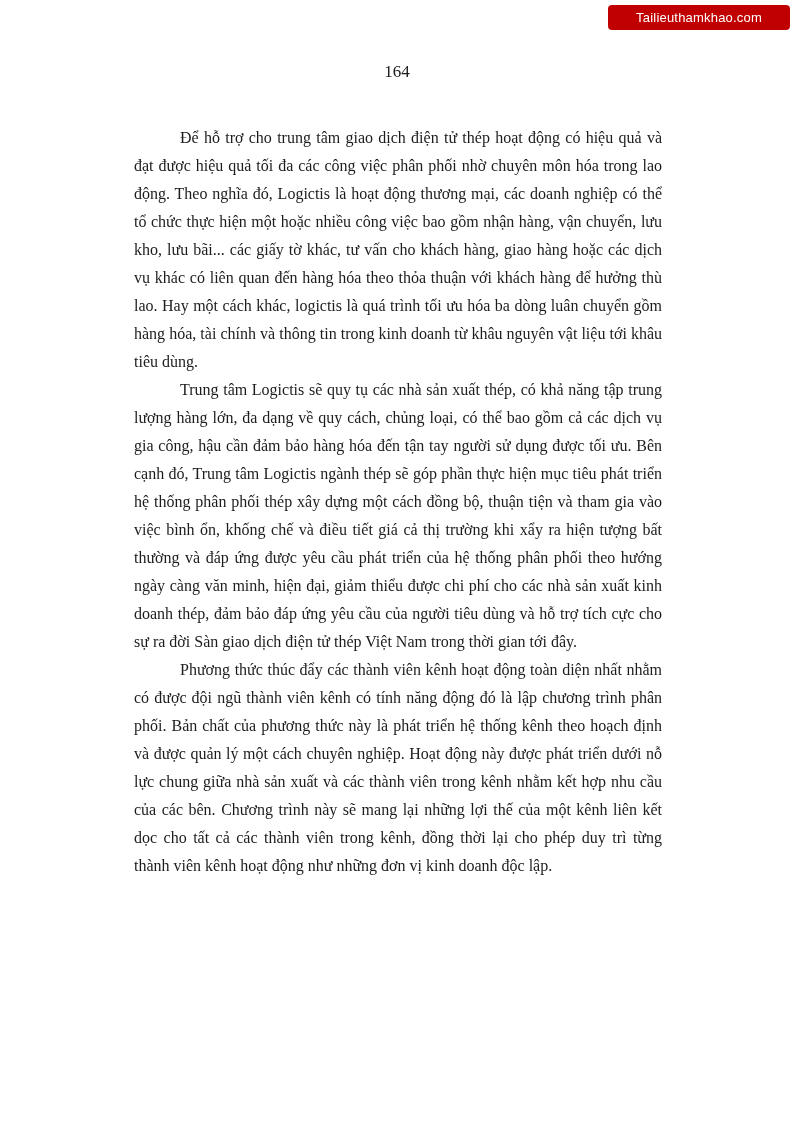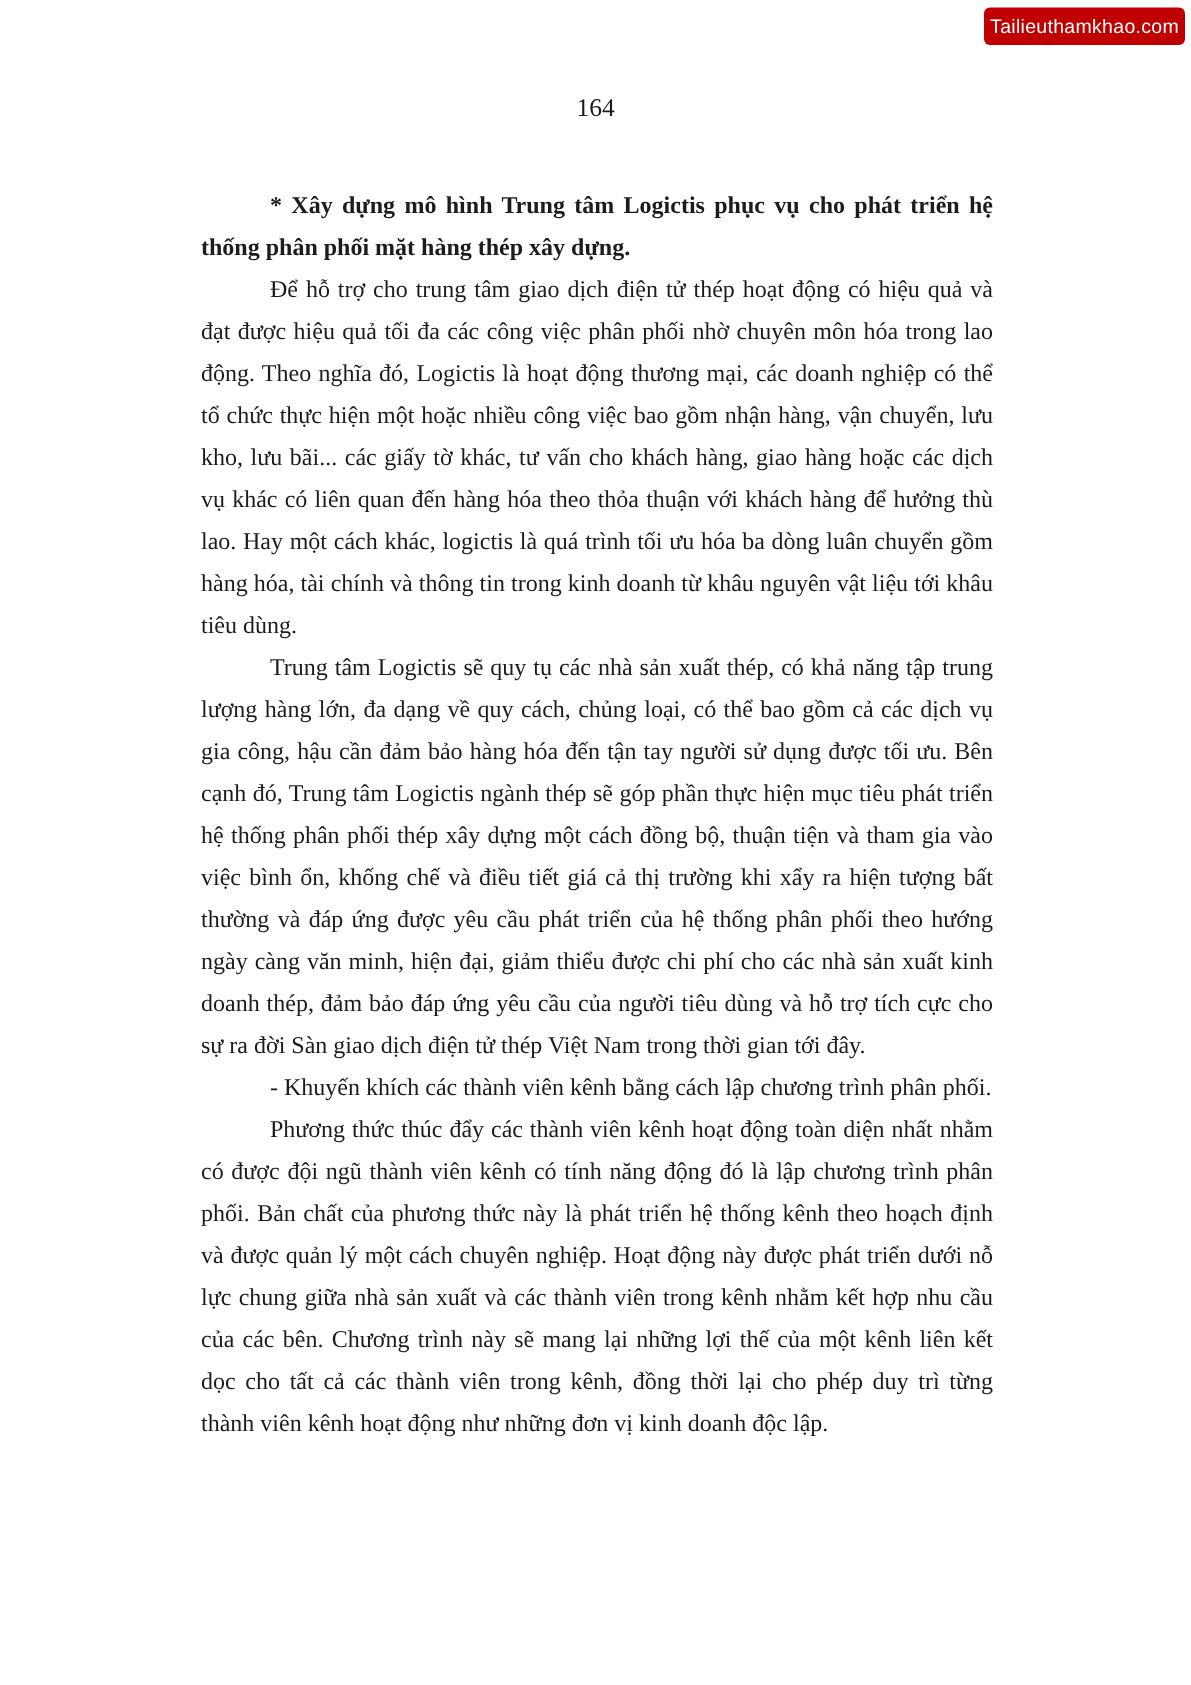--- a/index.html
+++ b/index.html
@@ -15,21 +15,21 @@
   }
   .watermark-badge {
     position: absolute;
     top: 5px;
     right: 4px;
     background: #c00000;
     color: #ffffff;
     font-family: "Liberation Sans", "DejaVu Sans", sans-serif;
     font-size: 13px;
     line-height: 1;
-    padding: 6px 4px;
+    padding: 6px 28px;
     border-radius: 4px;
     letter-spacing: 0.2px;
     cursor: pointer;
   }
   .page-number {
     margin-top: 62px;
     width: 794px;
     text-align: center;
     font-size: 17px;
     color: #1c1c1c;
@@ -47,18 +47,16 @@
   .bold-italic { font-weight: bold; font-style: italic; }
 </style>
 </head>
 <body>
 
 <div class="watermark-badge">Tailieuthamkhao.com</div>
 
 <div class="page-number">164</div>
 
 <div class="content">
-  <p class="bold indent">* Xây dựng mô hình Trung tâm Logictis phục vụ cho phát triển hệ thống phân phối mặt hàng thép xây dựng.</p>
   <p class="indent">Để hỗ trợ cho trung tâm giao dịch điện tử thép hoạt động có hiệu quả và đạt được hiệu quả tối đa các công việc phân phối nhờ chuyên môn hóa trong lao động. Theo nghĩa đó, Logictis là hoạt động thương mại, các doanh nghiệp có thể tổ chức thực hiện một hoặc nhiều công việc bao gồm nhận hàng, vận chuyển, lưu kho, lưu bãi... các giấy tờ khác, tư vấn cho khách hàng, giao hàng hoặc các dịch vụ khác có liên quan đến hàng hóa theo thỏa thuận với khách hàng để hưởng thù lao. Hay một cách khác, logictis là quá trình tối ưu hóa ba dòng luân chuyển gồm hàng hóa, tài chính và thông tin trong kinh doanh từ khâu nguyên vật liệu tới khâu tiêu dùng.</p>
   <p class="indent">Trung tâm Logictis sẽ quy tụ các nhà sản xuất thép, có khả năng tập trung lượng hàng lớn, đa dạng về quy cách, chủng loại, có thể bao gồm cả các dịch vụ gia công, hậu cần đảm bảo hàng hóa đến tận tay người sử dụng được tối ưu. Bên cạnh đó, Trung tâm Logictis ngành thép sẽ góp phần thực hiện mục tiêu phát triển hệ thống phân phối thép xây dựng một cách đồng bộ, thuận tiện và tham gia vào việc bình ổn, khống chế và điều tiết giá cả thị trường khi xẩy ra hiện tượng bất thường và đáp ứng được yêu cầu phát triển của hệ thống phân phối theo hướng ngày càng văn minh, hiện đại, giảm thiểu được chi phí cho các nhà sản xuất kinh doanh thép, đảm bảo đáp ứng yêu cầu của người tiêu dùng và hỗ trợ tích cực cho sự ra đời Sàn giao dịch điện tử thép Việt Nam trong thời gian tới đây.</p>
-  <p class="indent">- Khuyến khích các thành viên kênh bằng cách lập chương trình phân phối.</p>
   <p class="indent">Phương thức thúc đẩy các thành viên kênh hoạt động toàn diện nhất nhằm có được đội ngũ thành viên kênh có tính năng động đó là lập chương trình phân phối. Bản chất của phương thức này là phát triển hệ thống kênh theo hoạch định và được quản lý một cách chuyên nghiệp. Hoạt động này được phát triển dưới nỗ lực chung giữa nhà sản xuất và các thành viên trong kênh nhằm kết hợp nhu cầu của các bên. Chương trình này sẽ mang lại những lợi thế của một kênh liên kết dọc cho tất cả các thành viên trong kênh, đồng thời lại cho phép duy trì từng thành viên kênh hoạt động như những đơn vị kinh doanh độc lập.</p>
 </div>
 
 </body></html>

